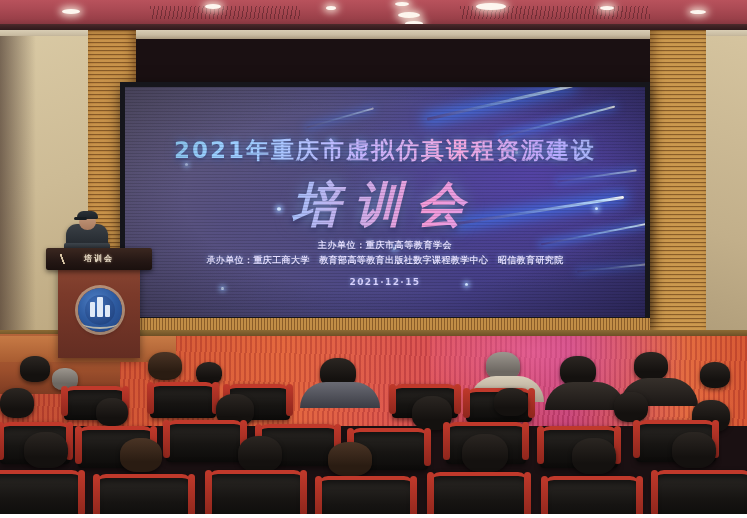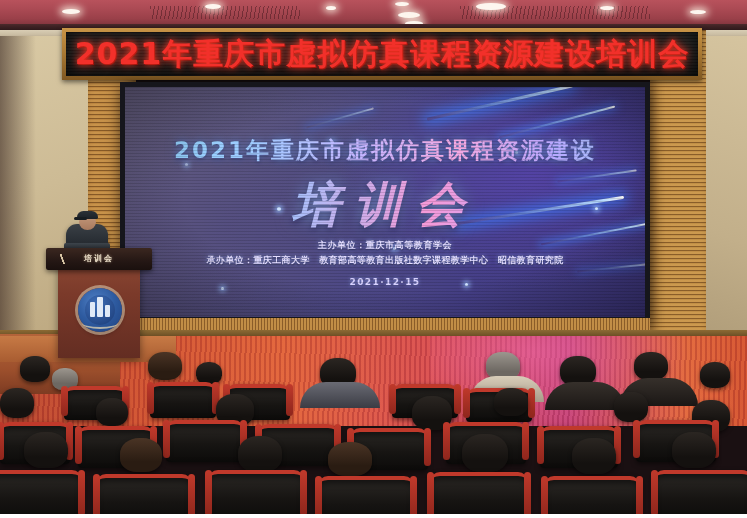--- a/index.html
+++ b/index.html
@@ -195,25 +195,20 @@
   <div class="cl" style="left:690px;top:10px;width:16px;height:4px;"></div>
   <div class="ceiling-edge"></div>
   <div class="soffit"></div>
 
   <div class="wall-l"></div>
   <div class="wall-r"></div>
   <div class="slats left"></div>
   <div class="slats right"></div>
   <div class="wall-dim"></div>
 
-  <div class="banner-frame">
-    <div class="banner-screen">
-      <div class="banner-text">2021年重庆市虚拟仿真课程资源建设培训会</div>
-    </div>
-  </div>
 
   <div class="screen-bezel">
     <div class="screen">
 
       <div class="meteor big" style="left:300px;top:14px;width:150px;transform:rotate(-13deg);"></div>
       <div class="meteor" style="left:372px;top:34px;width:120px;transform:rotate(-15deg);"></div>
       <div class="meteor big" style="left:330px;top:122px;width:170px;transform:rotate(-9deg);"></div>
       <div class="meteor" style="left:415px;top:146px;width:110px;transform:rotate(-11deg);"></div>
       <div class="meteor" style="left:180px;top:30px;width:70px;transform:rotate(-16deg);opacity:.55;"></div>
       <div class="meteor" style="left:432px;top:88px;width:80px;transform:rotate(-8deg);opacity:.7;"></div>

